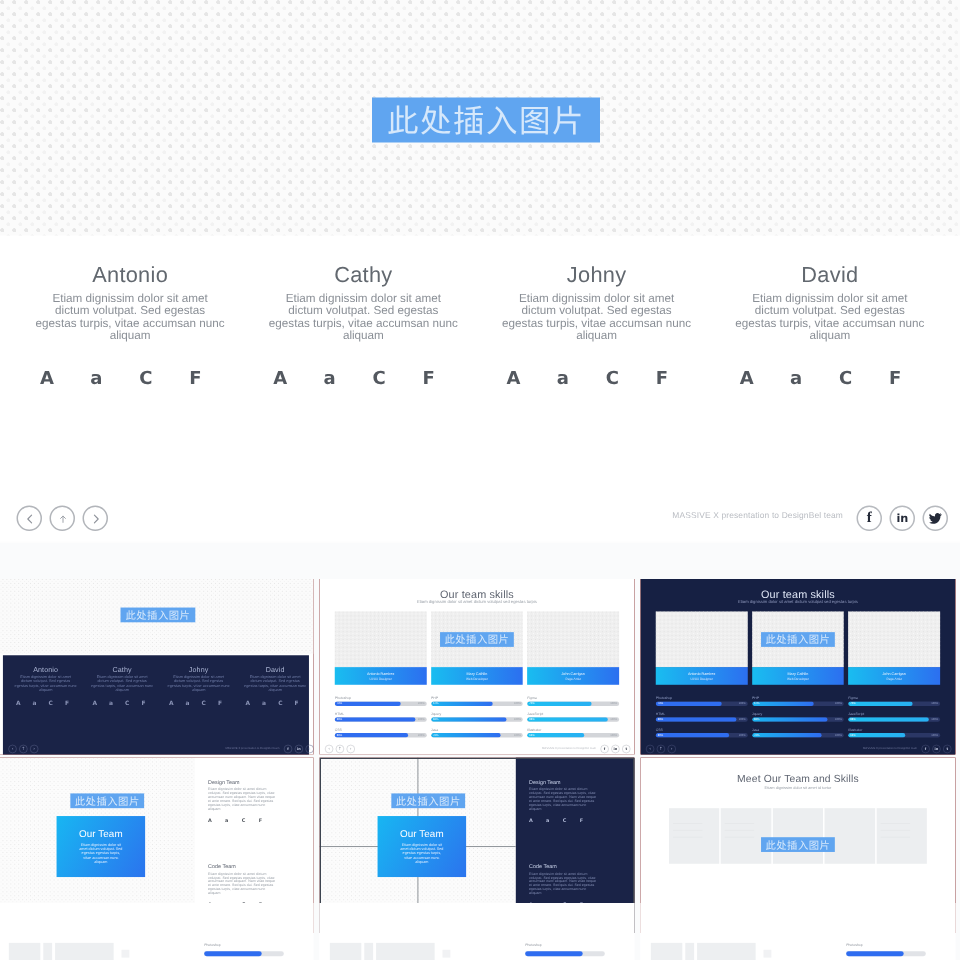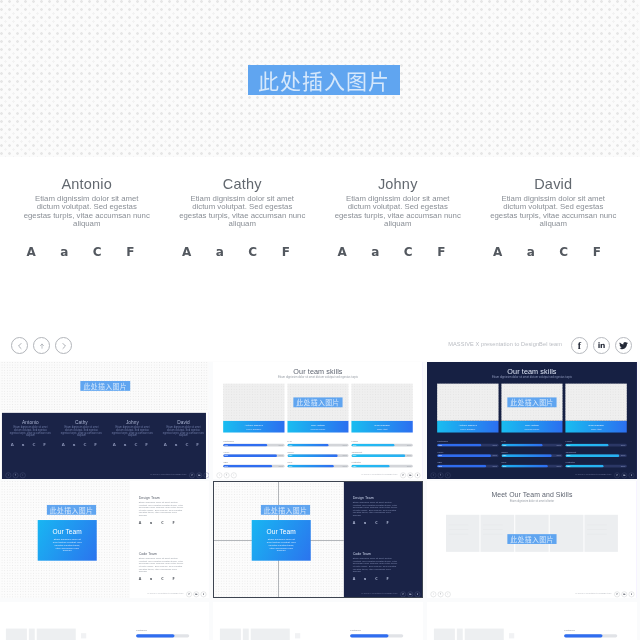--- a/index.html
+++ b/index.html
@@ -39,21 +39,21 @@
   .hero-credit{position:absolute;right:78px;top:11px;font-size:5.6px;color:#b9bcc2;letter-spacing:.1px;}
   .socials{position:absolute;right:8px;top:7px;display:flex;gap:5px;}
   .social{width:15px;height:15px;border:1px solid #b7babf;border-radius:50%;
      display:flex;align-items:center;justify-content:center;color:#242a38;
      font-size:7px;line-height:1;font-family:"DejaVu Sans",sans-serif;}
   .social.sf{font-size:10px;font-weight:700;font-family:"Liberation Serif",serif;}
   .social.sin{font-size:7.5px;font-weight:700;letter-spacing:-.2px;}
 
   
   .grid{position:absolute;left:0;top:362px;width:640px;height:278px;background:#fafbfc;}
-  .thumb{position:absolute;width:210px;height:117px;background:#8b5cf6;overflow:hidden;}
+  .thumb{position:absolute;width:210px;height:117px;background:#7f1d1d;overflow:hidden;margin-top:24px;}
   .thumb .inner{position:absolute;left:0;top:0;width:640px;height:361px;
      transform:scale(0.328);transform-origin:0 0;background:#fff;}
   .c0{left:-1px}.c1{left:213px}.c2{left:427px}
   .thumb.selected{box-shadow:inset 0 0 0 1.5px #3d4450;}
   .thumb.selected::after{content:"";position:absolute;left:0;top:0;right:0;bottom:0;border:1.5px solid #3d4450;pointer-events:none;box-sizing:border-box;}
   .r0{top:0px}.r1{top:119px}.r2{top:240px}
 
   
   .mfoot{position:absolute;left:0;bottom:0;width:640px;height:31px;}
   .mnav{position:absolute;left:11px;top:7px;display:flex;gap:5px;}

